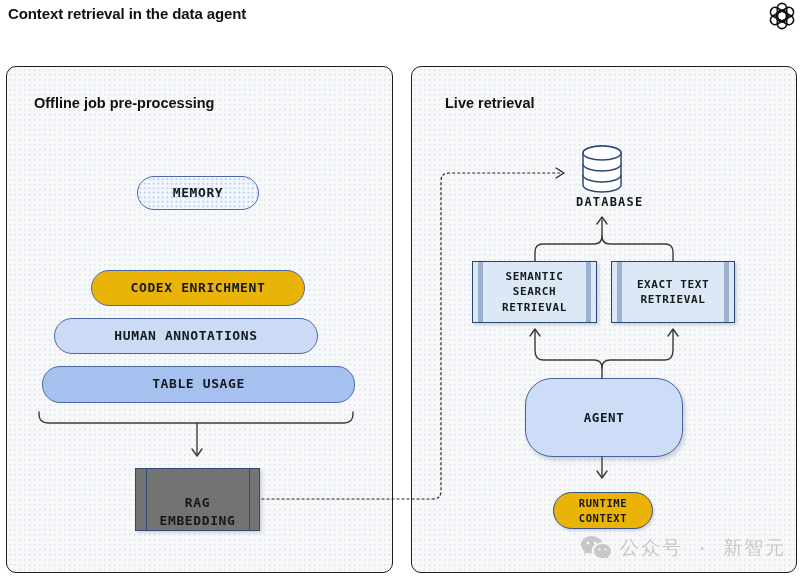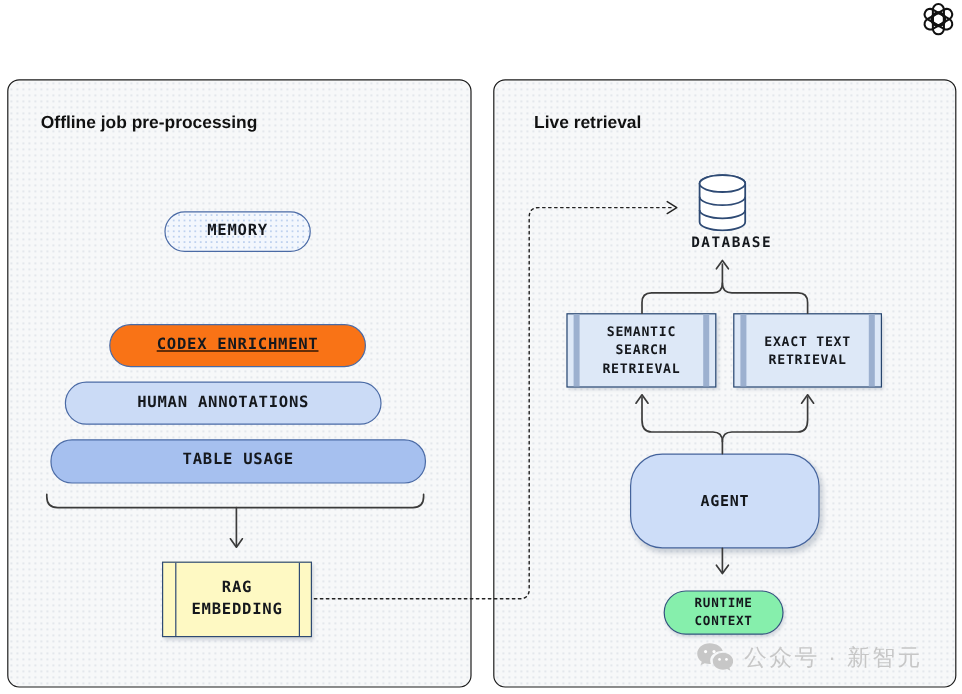--- a/index.html
+++ b/index.html
@@ -32,66 +32,68 @@
     font-family:"DejaVu Sans Mono","Liberation Mono",monospace;
     font-size:13px;font-weight:700;color:#15181d;letter-spacing:0.6px;
     white-space:pre-line;line-height:1.4;
   }
   .pill{border:1.3px solid #4a6aa5;border-radius:20px;}
   .fill-dotted{
     background-color:#f3f7fd;
     background-image:radial-gradient(#bfd2ef 1.1px, transparent 1.1px);
     background-size:4.5px 4.5px;
   }
-  .fill-b50{background-color:#f97316;text-decoration:underline;}
+  .fill-b50{background-color:#eab308;}
   .fill-b100{background-color:#cbdbf6;}
   .fill-b300{background-color:#a6c0ef;}
   .fill-b150{background-color:#cdddf8;}
   .procbox{
-    border:1.4px solid #2e4a74;background:#fef9c3;
+    border:1.4px solid #2e4a74;background:#737373;
     box-shadow:2px 2px 3px rgba(100,115,140,0.28);
+    align-items:flex-end;
   }
   .procbox .innerline{
     position:absolute;top:0;bottom:0;width:1.2px;background:#2e4a74;
   }
   .procbox .innerline.l{left:10px;} .procbox .innerline.r{right:9px;}
   .retrieval{
     border:1.5px solid #27456e;background:#dde8f7;
     box-shadow:2px 2px 3px rgba(100,115,140,0.28);
   }
   .retrieval .bar{
     position:absolute;top:0;bottom:0;width:5px;background:#9cb0cf;
   }
   .retrieval .bar.l{left:5px;} .retrieval .bar.r{right:5px;}
   .agent-node{
     border:1.4px solid #44639c;border-radius:27px;
     box-shadow:2px 3px 4px rgba(100,115,140,0.3);
     text-align:center;
   }
   .runtime-node{
-    border:1.4px solid #35547f;border-radius:19px;background:#86efac;
+    border:1.4px solid #35547f;border-radius:19px;background:#eab308;
     box-shadow:1px 2px 3px rgba(100,115,140,0.25);
   }
   .db-wrap{position:absolute;left:576px;top:145px;width:52px;text-align:center;}
   .db-label{
     margin-top:2px;font-family:"DejaVu Sans Mono","Liberation Mono",monospace;
     font-size:12px;font-weight:700;letter-spacing:1.2px;color:#15181d;
   }
   svg.overlay{position:absolute;left:0;top:0;pointer-events:none;}
   .watermark{
     position:absolute;left:580px;top:535px;display:flex;align-items:center;gap:9px;
     color:#c7c7c7;font-size:19px;letter-spacing:2px;background:rgba(255,255,255,0.0);
   }
-  .watermark .wtext{white-space:nowrap;}
+  .watermark .wtext{white-space:nowrap;font-family:Liberation Mono, monospace;}
 </style>
 </head>
 <body>
 
 <div class="stage">
 
+  <div class="page-title">Context retrieval in the data agent</div>
 
   <svg class="logo" viewBox="0 0 28 28">
     <g transform="translate(14,14)" fill="none" stroke="#111" stroke-width="1.7" stroke-linejoin="round">
       <rect x="-4.6" y="-12.6" width="9.2" height="18.4" rx="4.6" transform="rotate(0)"></rect>
       <rect x="-4.6" y="-12.6" width="9.2" height="18.4" rx="4.6" transform="rotate(60)"></rect>
       <rect x="-4.6" y="-12.6" width="9.2" height="18.4" rx="4.6" transform="rotate(120)"></rect>
       <rect x="-4.6" y="-12.6" width="9.2" height="18.4" rx="4.6" transform="rotate(180)"></rect>
       <rect x="-4.6" y="-12.6" width="9.2" height="18.4" rx="4.6" transform="rotate(240)"></rect>
       <rect x="-4.6" y="-12.6" width="9.2" height="18.4" rx="4.6" transform="rotate(300)"></rect>
     </g>

